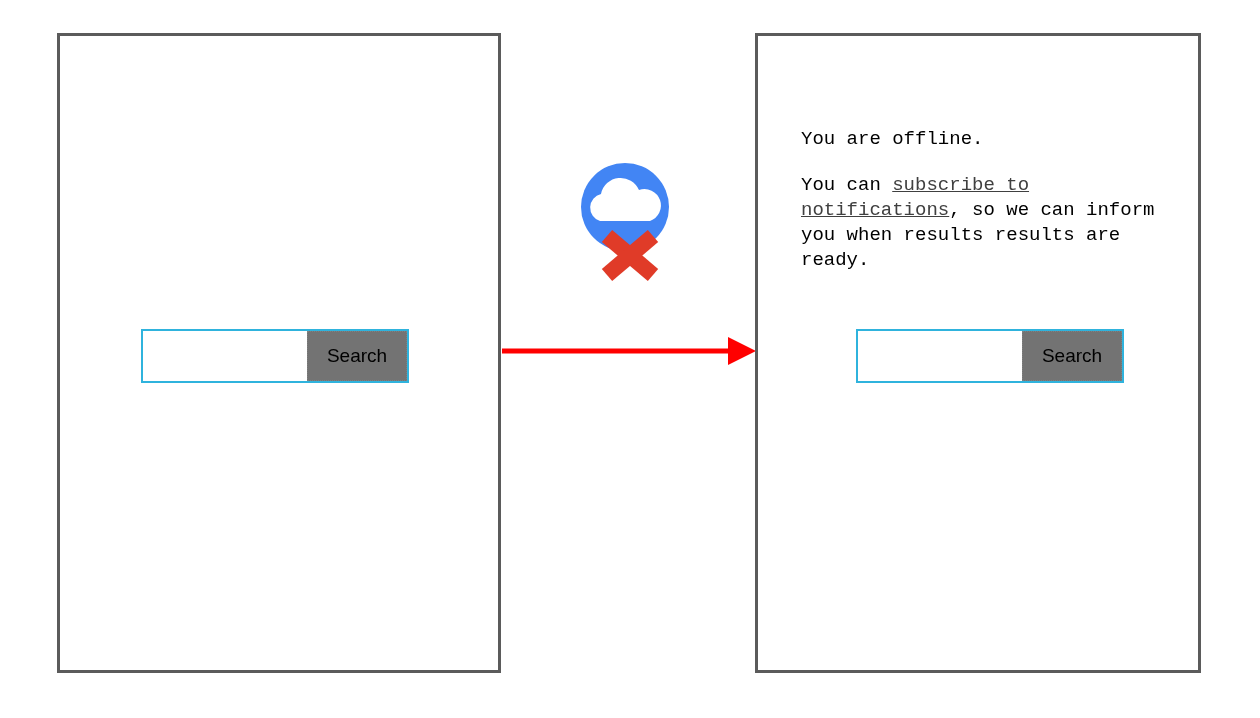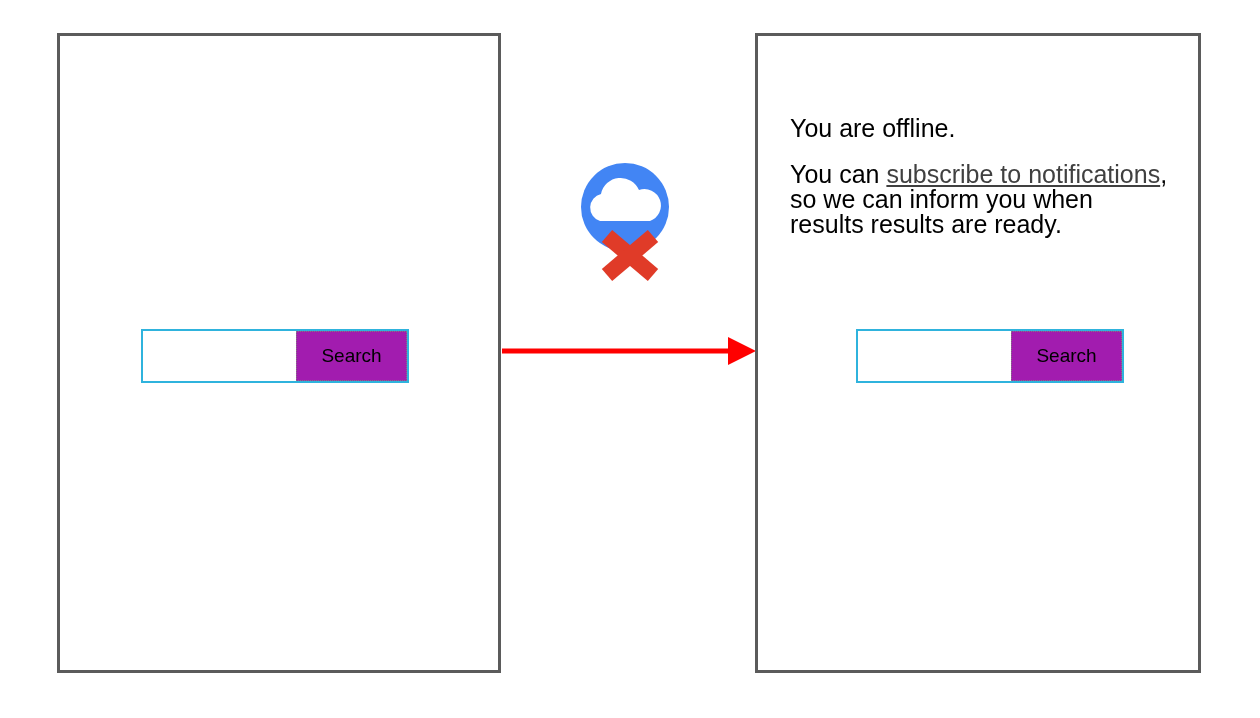--- a/index.html
+++ b/index.html
@@ -36,25 +36,25 @@
   }
 
   
   .message-block {
     position: absolute;
     left: 28px;
     top: 76px;
     width: 390px;
   }
   .msg-line {
-    font-family: Liberation Sans, sans-serif;
-    font-size: 25px;
+    font-family: Liberation Mono, monospace;
+    font-size: 19px;
     line-height: 25px;
     color: #000000;
-    margin: 4px;
+    margin: 15px;
   }
   .msg-line + .msg-line {
     margin-top: 21px;
   }
   .inline-link {
     color: #404040;
     text-decoration: underline;
     cursor: pointer;
   }
 
@@ -83,22 +83,22 @@
     outline: none;
     background: #ffffff;
     font-family: "Liberation Sans", sans-serif;
     font-size: 17px;
     color: #000000;
     padding: 0 6px;
     min-width: 0;
   }
   .search-button {
     flex: 0 0 auto;
-    width: 111px;
-    background: #a21caf;
+    width: 100px;
+    background: #737373;
     border: 1px dotted #808080;
     box-sizing: border-box;
     font-family: "Liberation Sans", sans-serif;
     font-size: 19px;
     color: #000000;
     display: flex;
     align-items: center;
     justify-content: center;
     cursor: pointer;
     padding: 0;

